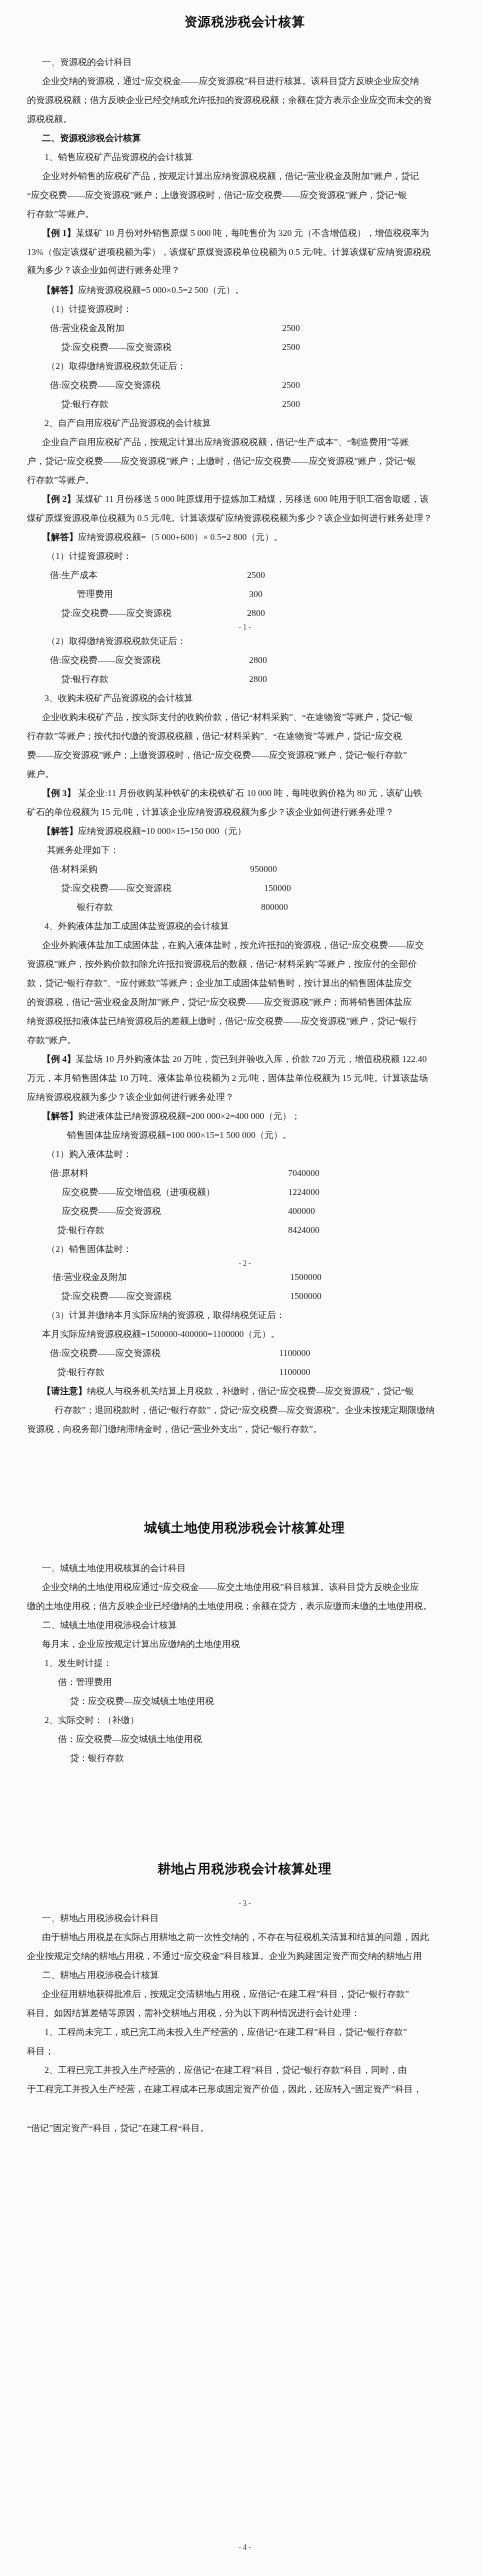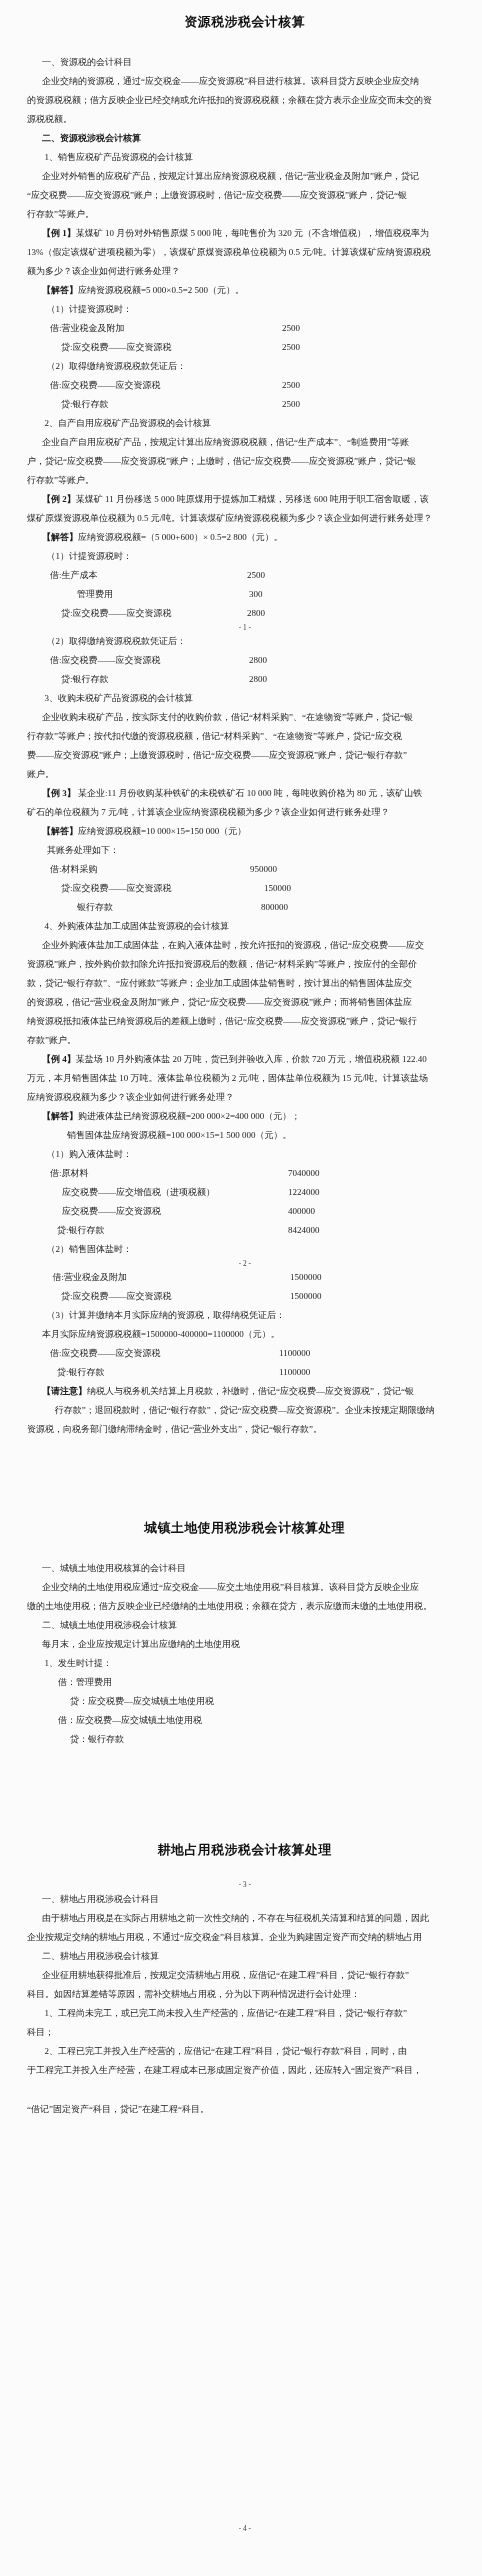--- a/index.html
+++ b/index.html
@@ -62,21 +62,21 @@
           <div class="line" style="padding-left: 15px;">企业交纳的资源税，通过“应交税金——应交资源税”科目进行核算。该科目贷方反映企业应交纳</div>
           <div class="line" style="padding-left: 0px;">的资源税税额；借方反映企业已经交纳或允许抵扣的资源税税额；余额在贷方表示企业应交而未交的资</div>
           <div class="line" style="padding-left: 0px;">源税税额。</div>
           <div class="line" style="padding-left: 15px; font-weight: bold;">二、资源税涉税会计核算</div>
           <div class="line" style="padding-left: 17.6px;">1、销售应税矿产品资源税的会计核算</div>
           <div class="line" style="padding-left: 15px;">企业对外销售的应税矿产品，按规定计算出应纳资源税税额，借记“营业税金及附加”账户，贷记</div>
           <div class="line" style="padding-left: 0px;">“应交税费——应交资源税”账户；上缴资源税时，借记“应交税费——应交资源税”账户，贷记“银</div>
           <div class="line" style="padding-left: 0px;">行存款”等账户。</div>
           <div class="line" style="padding-left: 15px;"><span class="bp">【例 1】</span>某煤矿 10 月份对外销售原煤 5 000 吨，每吨售价为 320 元（不含增值税），增值税税率为</div>
           <div class="line" style="padding-left: 0px;">13%（假定该煤矿进项税额为零），该煤矿原煤资源税单位税额为 0.5 元/吨。计算该煤矿应纳资源税税</div>
-          <div class="line" style="padding-left: 0px;">额为多少？该企业如何进行账务处理？</div>
+          <div class="line" style="padding-left: 0px; font-family: Liberation Mono, monospace;">额为多少？该企业如何进行账务处理？</div>
           <div class="line" style="padding-left: 15px;"><span class="bp">【解答】</span>应纳资源税税额=5 000×0.5=2 500（元）。</div>
           <div class="line" style="padding-left: 19.5px;">（1）计提资源税时：</div>
           <div class="line" style="padding-left: 23px;">借:营业税金及附加<span class="amt" style="left: 255px;">2500</span></div>
           <div class="line" style="padding-left: 34px;">贷:应交税费——应交资源税<span class="amt" style="left: 255px;">2500</span></div>
           <div class="line" style="padding-left: 19.5px;">（2）取得缴纳资源税税款凭证后：</div>
           <div class="line" style="padding-left: 23px;">借:应交税费——应交资源税<span class="amt" style="left: 255px;">2500</span></div>
           <div class="line" style="padding-left: 34px;">贷:银行存款<span class="amt" style="left: 255px;">2500</span></div>
           <div class="line" style="padding-left: 17.6px;">2、自产自用应税矿产品资源税的会计核算</div>
           <div class="line" style="padding-left: 15px;">企业自产自用应税矿产品，按规定计算出应纳资源税税额，借记“生产成本”、“制造费用”等账</div>
           <div class="line" style="padding-left: 0px;">户，贷记“应交税费——应交资源税”账户；上缴时，借记“应交税费——应交资源税”账户，贷记“银</div>
@@ -91,21 +91,21 @@
           <div class="pageno">- 1 -</div>
           <div class="line" style="padding-left: 19.5px;">（2）取得缴纳资源税税款凭证后：</div>
           <div class="line" style="padding-left: 23px;">借:应交税费——应交资源税<span class="amt" style="left: 222px;">2800</span></div>
           <div class="line" style="padding-left: 34px;">贷:银行存款<span class="amt" style="left: 222px;">2800</span></div>
           <div class="line" style="padding-left: 17.6px;">3、收购未税矿产品资源税的会计核算</div>
           <div class="line" style="padding-left: 15px;">企业收购未税矿产品，按实际支付的收购价款，借记“材料采购”、“在途物资”等账户，贷记“银</div>
           <div class="line" style="padding-left: 0px;">行存款”等账户；按代扣代缴的资源税税额，借记“材料采购”、“在途物资”等账户，贷记“应交税</div>
           <div class="line" style="padding-left: 0px;">费——应交资源税”账户；上缴资源税时，借记“应交税费——应交资源税”账户，贷记“银行存款”</div>
           <div class="line" style="padding-left: 0px;">账户。</div>
           <div class="line" style="padding-left: 15px;"><span class="bp">【例 3】</span> 某企业:11 月份收购某种铁矿的未税铁矿石 10 000 吨，每吨收购价格为 80 元，该矿山铁</div>
-          <div class="line" style="padding-left: 0px;">矿石的单位税额为 7 元/吨，计算该企业应纳资源税税额为多少？该企业如何进行账务处理？</div>
+          <div class="line" style="padding-left: 0px;">矿石的单位税额为 15 元/吨，计算该企业应纳资源税税额为多少？该企业如何进行账务处理？</div>
           <div class="line" style="padding-left: 15px;"><span class="bp">【解答】</span>应纳资源税税额=10 000×15=150 000（元）</div>
           <div class="line" style="padding-left: 20px;">其账务处理如下：</div>
           <div class="line" style="padding-left: 23px;">借:材料采购<span class="amt" style="left: 223px;">950000</span></div>
           <div class="line" style="padding-left: 34px;">贷:应交税费——应交资源税<span class="amt" style="left: 237px;">150000</span></div>
           <div class="line" style="padding-left: 50px;">银行存款<span class="amt" style="left: 234px;">800000</span></div>
           <div class="line" style="padding-left: 17.6px;">4、外购液体盐加工成固体盐资源税的会计核算</div>
           <div class="line" style="padding-left: 15px;">企业外购液体盐加工成固体盐，在购入液体盐时，按允许抵扣的资源税，借记“应交税费——应交</div>
           <div class="line" style="padding-left: 0px;">资源税”账户，按外购价款扣除允许抵扣资源税后的数额，借记“材料采购”等账户，按应付的全部价</div>
           <div class="line" style="padding-left: 0px;">款，贷记“银行存款”、“应付账款”等账户；企业加工成固体盐销售时，按计算出的销售固体盐应交</div>
           <div class="line" style="padding-left: 0px;">的资源税，借记“营业税金及附加”账户，贷记“应交税费——应交资源税”账户；而将销售固体盐应</div>
@@ -139,20 +139,21 @@
       <h1 class="doc-title">城镇土地使用税涉税会计核算处理</h1>
       <div class="lines">
           <div class="line" style="padding-left: 15px;">一、城镇土地使用税核算的会计科目</div>
           <div class="line" style="padding-left: 15px;">企业交纳的土地使用税应通过“应交税金——应交土地使用税”科目核算。该科目贷方反映企业应</div>
           <div class="line" style="padding-left: 0px;">缴的土地使用税；借方反映企业已经缴纳的土地使用税；余额在贷方，表示应缴而未缴的土地使用税。</div>
           <div class="line" style="padding-left: 15px;">二、城镇土地使用税涉税会计核算</div>
           <div class="line" style="padding-left: 15px;">每月末，企业应按规定计算出应缴纳的土地使用税</div>
           <div class="line" style="padding-left: 17.6px;">1、发生时计提：</div>
           <div class="line" style="padding-left: 31px;">借：管理费用</div>
           <div class="line" style="padding-left: 43px;">贷：应交税费—应交城镇土地使用税</div>
+          <div class="line" style="padding-left: 17.6px;">2、实际交时：（补缴）</div>
           <div class="line" style="padding-left: 31px;">借：应交税费—应交城镇土地使用税</div>
           <div class="line" style="padding-left: 43px;">贷：银行存款</div>
         </div>
     </section>
 
     <section class="sec sec-2">
       <h1 class="doc-title">耕地占用税涉税会计核算处理</h1>
       <div class="lines">
           <div class="gap" style="height: 20.7px;"></div>
           <div class="pageno">- 3 -</div>

